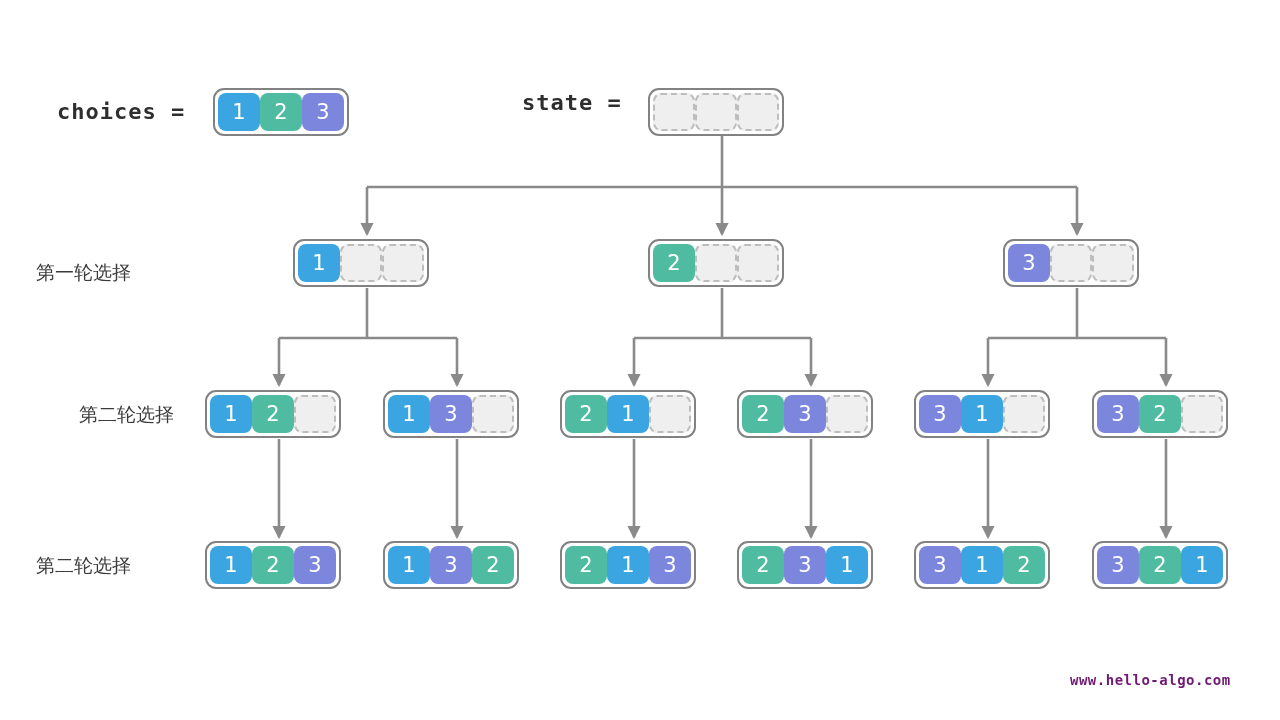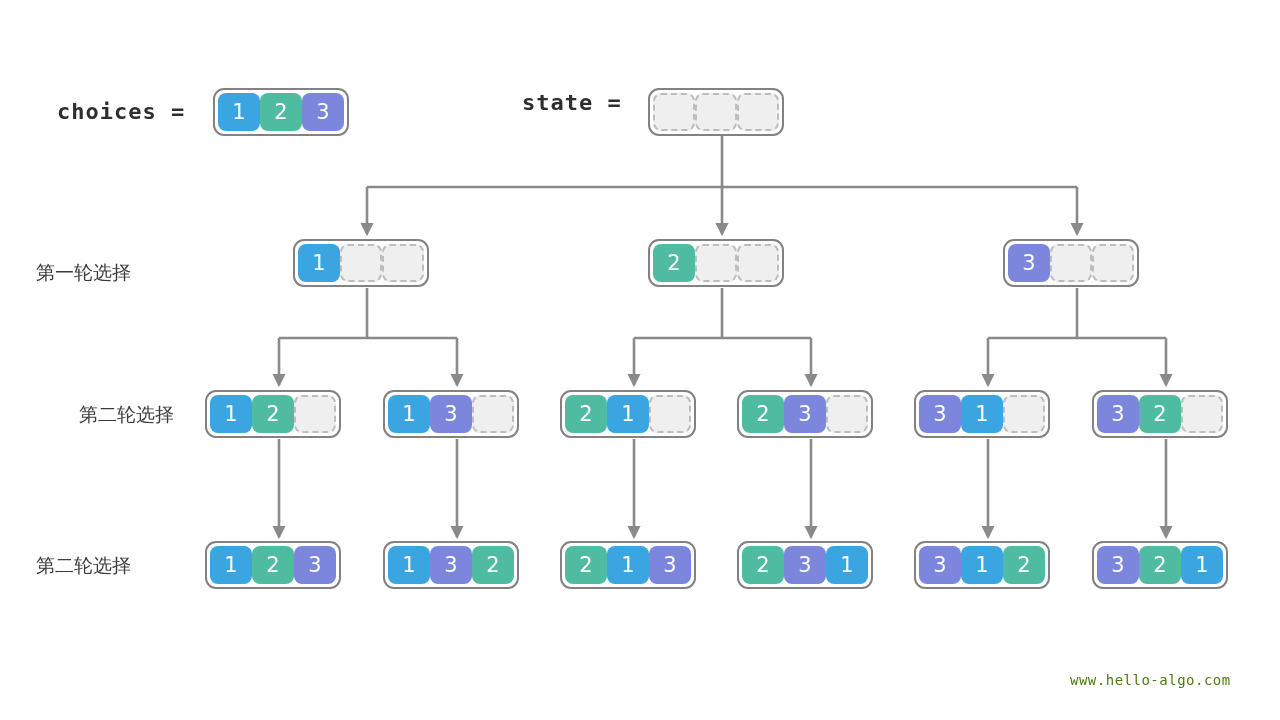--- a/index.html
+++ b/index.html
@@ -49,23 +49,24 @@
     font-family: "DejaVu Sans", "Liberation Sans", sans-serif;
     font-size: 19px;
     color: #3b3b3b;
     white-space: nowrap;
   }
   .watermark {
     position: absolute;
     z-index: 3;
     font-family: "DejaVu Sans Mono", "Liberation Mono", monospace;
     font-size: 14px;
-    color: #4d7c0f;
+    color: #701a75;
     letter-spacing: 0.5px;
     white-space: nowrap;
+    font-weight: bold;
   }
 
   
   .array-node {
     position: absolute;
     z-index: 2;
     display: flex;
     flex-direction: row;
     align-items: center;
     box-sizing: border-box;

